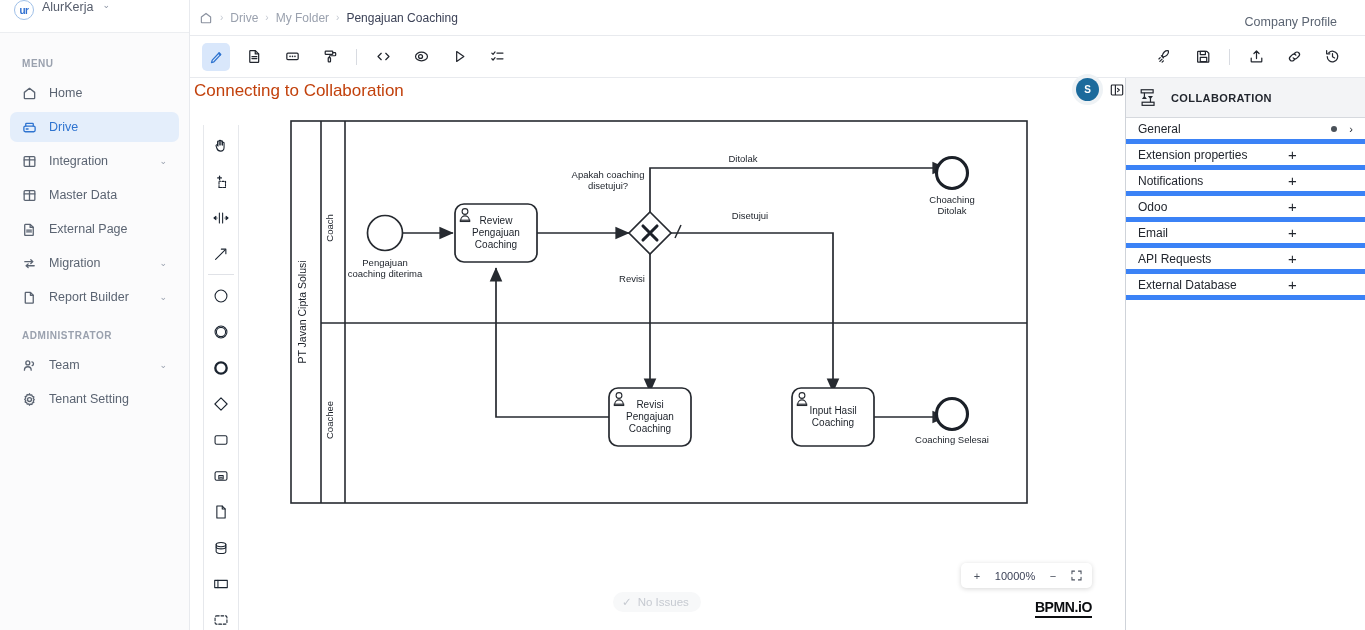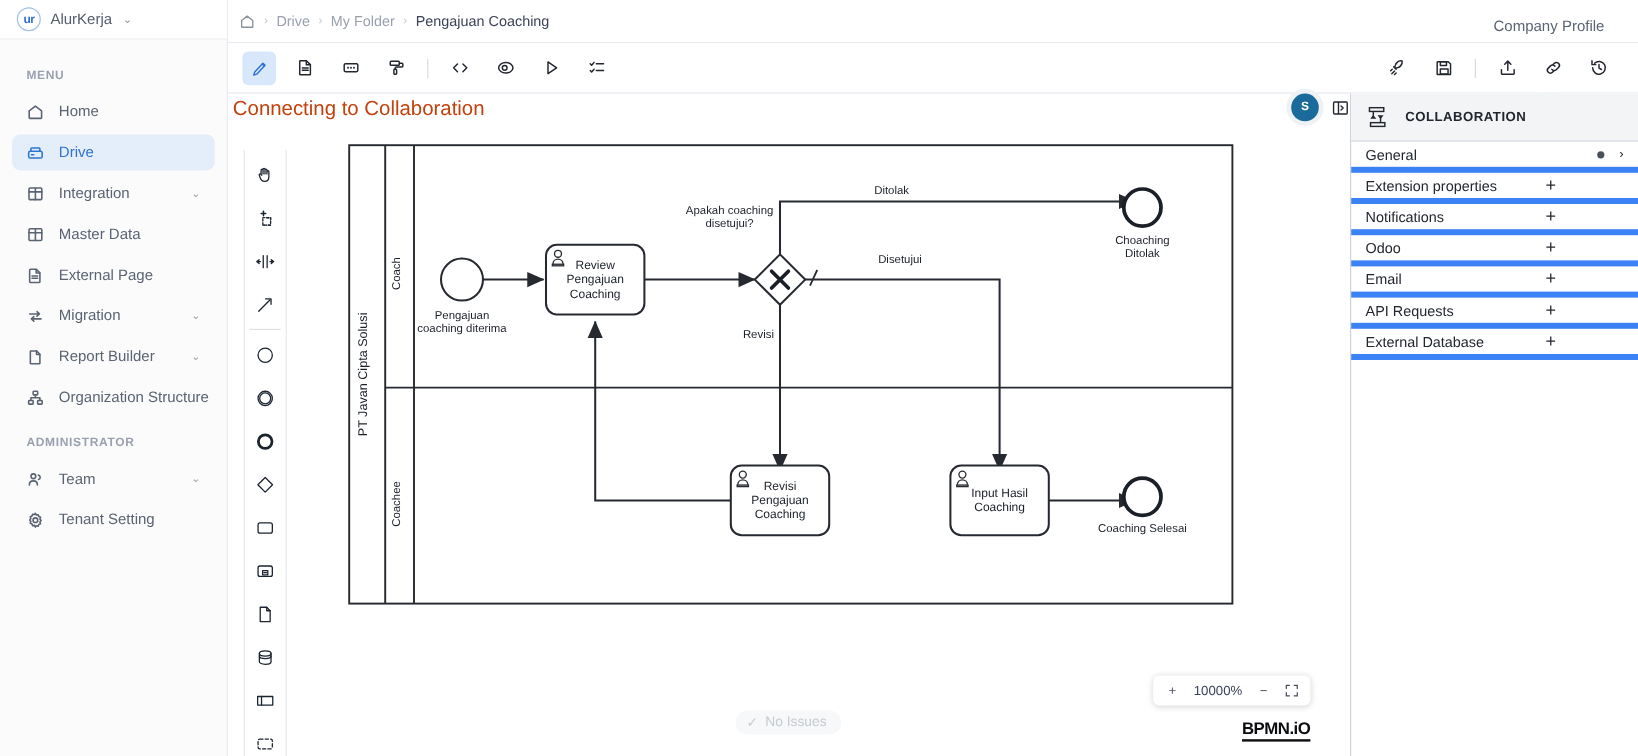--- a/index.html
+++ b/index.html
@@ -14,21 +14,21 @@
 
   
   .sidebar {
     width: 190px; height: 630px;
     background: #fbfbfc;
     border-right: 1px solid #e8eaee;
     flex: 0 0 190px;
     position: relative;
   }
   .brand {
-    height: 33px; display: flex; align-items: center;
+    height: 33px; display: flex; align-items: flex-start;
     gap: 8px; padding: 0 14px;
     background: #ffffff;
     border-bottom: 1px solid #eceef1;
   }
   .brand-logo {
     width: 20px; height: 20px; border-radius: 50%;
     border: 1.5px solid #9fc0e8;
     display: flex; align-items: center; justify-content: center;
     font-size: 10px; font-weight: 700; color: #2f6fd0;
     letter-spacing: -0.5px;
@@ -267,29 +267,20 @@
         <span class="lbl">Migration</span>
         <span class="caret">⌄</span>
       </div>
       <div class="nav-item">
         <svg class="ico" viewBox="0 0 16 16">
             <path d="M4 2.6h5l3 3v7.9a.5.5 0 0 1-.5.5H4a.5.5 0 0 1-.5-.5V3.1a.5.5 0 0 1 .5-.5z"></path>
             <path d="M9 2.7v3h3"></path>
           </svg>
         <span class="lbl">Report Builder</span>
         <span class="caret">⌄</span>
-      </div>
-      <div class="nav-item">
-        <svg class="ico" viewBox="0 0 16 16">
-            <rect x="6" y="2.2" width="4" height="3.2" rx=".6"></rect>
-            <rect x="2" y="10.4" width="4" height="3.2" rx=".6"></rect>
-            <rect x="10" y="10.4" width="4" height="3.2" rx=".6"></rect>
-            <path d="M8 5.4v2.6M4 10.4V8h8v2.4"></path>
-          </svg>
-        <span class="lbl">Organization Structure</span>
       </div>
     </nav>
 
     <div class="section-label sec-admin">ADMINISTRATOR</div>
     <nav class="nav">
       <div class="nav-item">
         <svg class="ico" viewBox="0 0 16 16">
             <circle cx="6.2" cy="5.2" r="2.1"></circle>
             <path d="M2.6 13c0-2.2 1.6-3.7 3.6-3.7S9.8 10.8 9.8 13"></path>
             <path d="M10.6 4.2a2 2 0 0 1 .2 3.9"></path>

